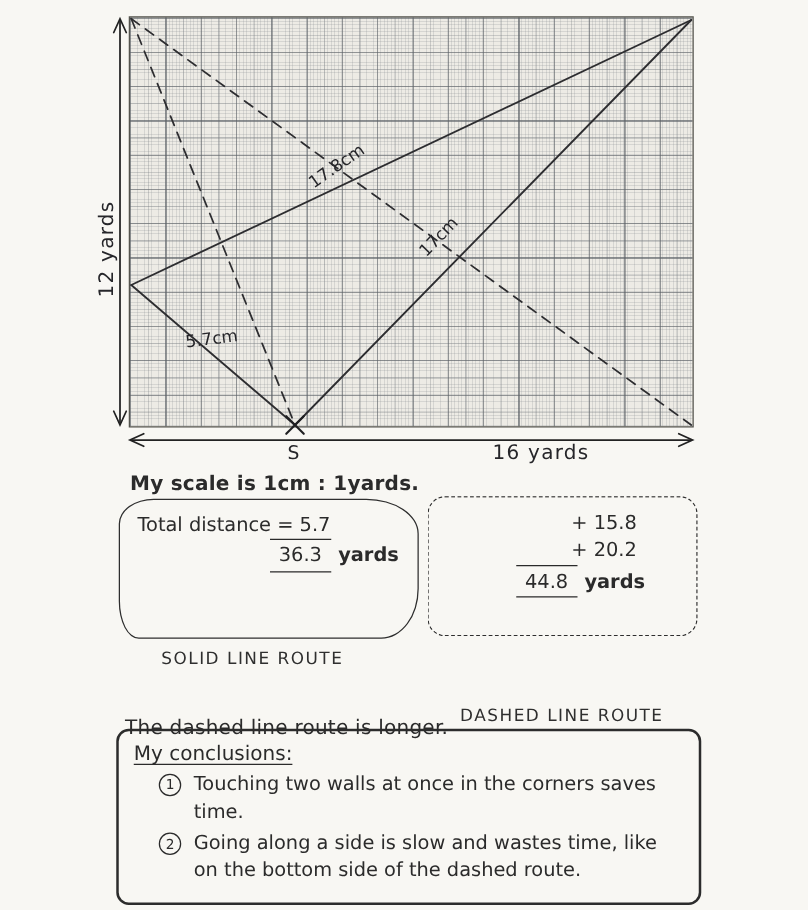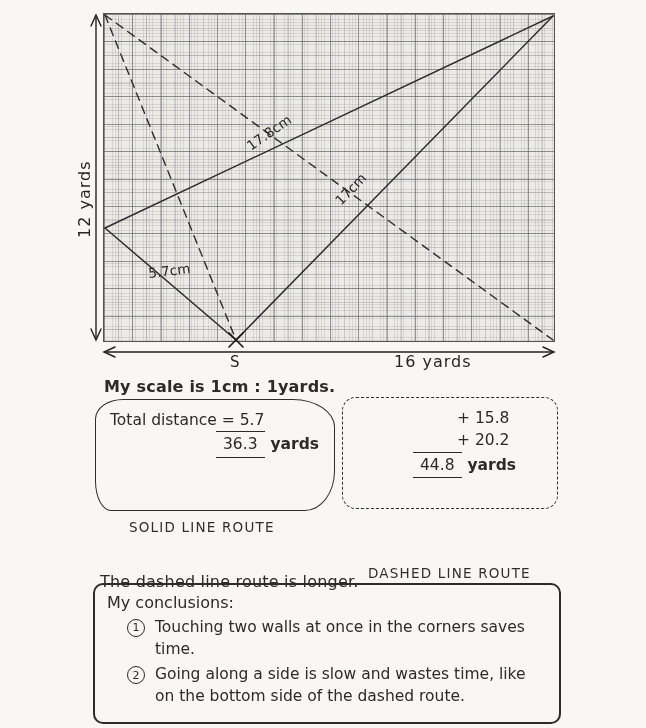--- a/index.html
+++ b/index.html
@@ -66,20 +66,21 @@
 
   
   #conclusions-box {
     left:93px; top:583px; width:468px; min-height:132px;
     border:2px solid #2c2c2c;
     border-radius:10px;
     padding:8px 14px 10px 12px;
   }
   #conclusions-heading {
     font-size:16px;
+    text-decoration:underline;
     text-underline-offset:3px;
     margin-bottom:5px;
   }
   .conclusion-item {
     display:flex;
     gap:10px;
     margin:4px 0 4px 20px;
     font-size:15.5px;
     line-height:1.4;
   }

